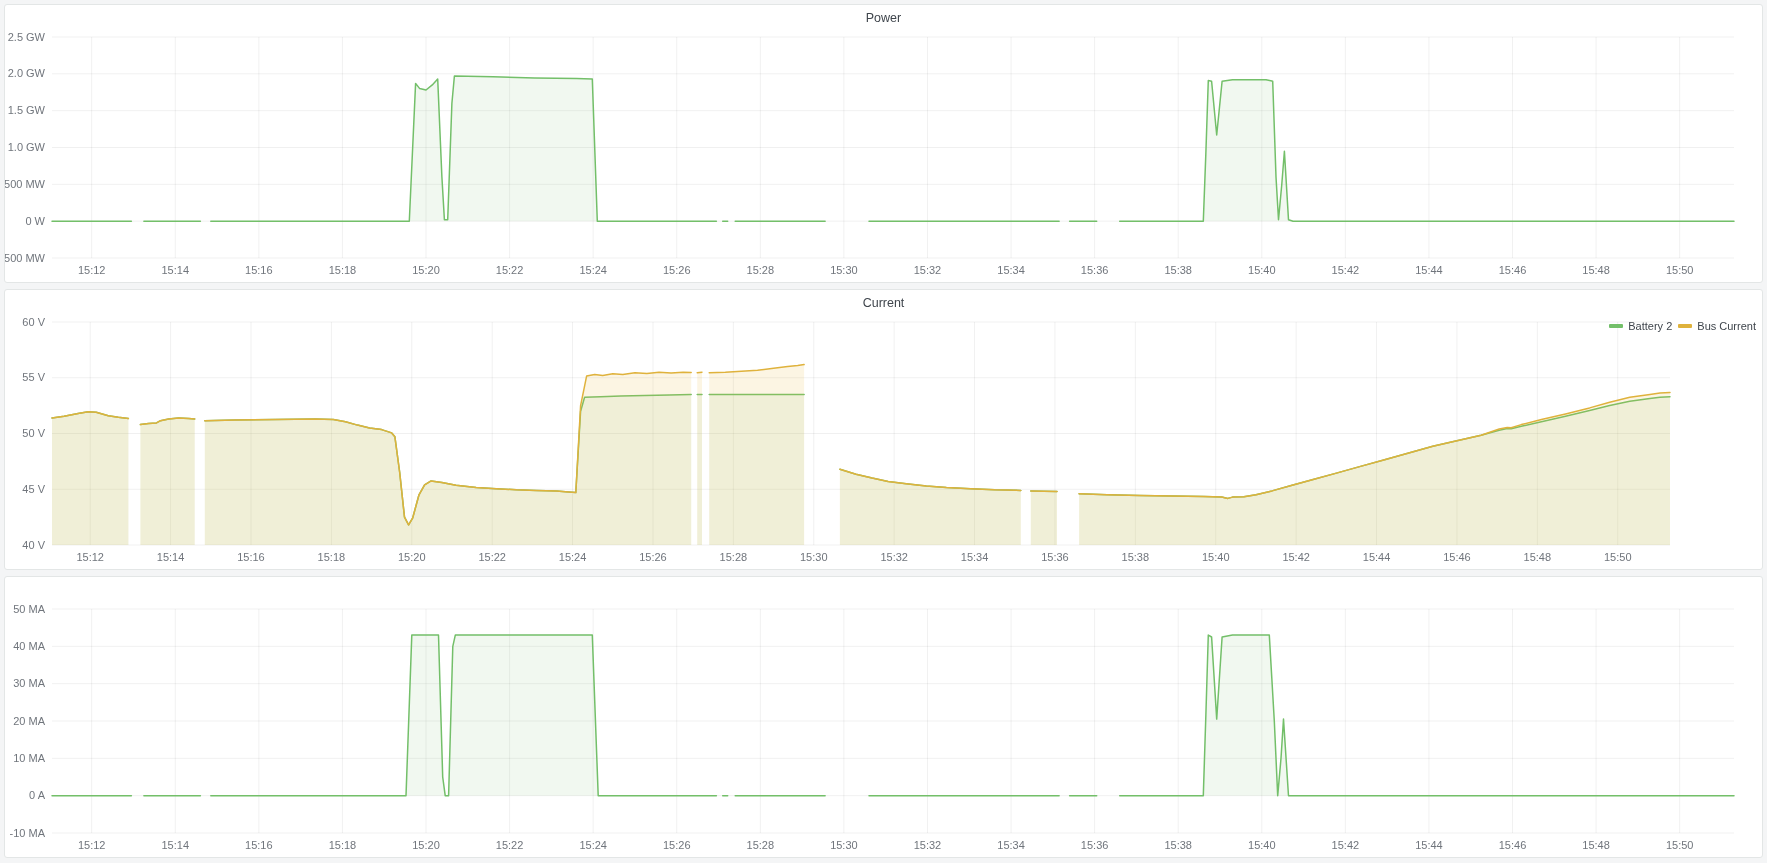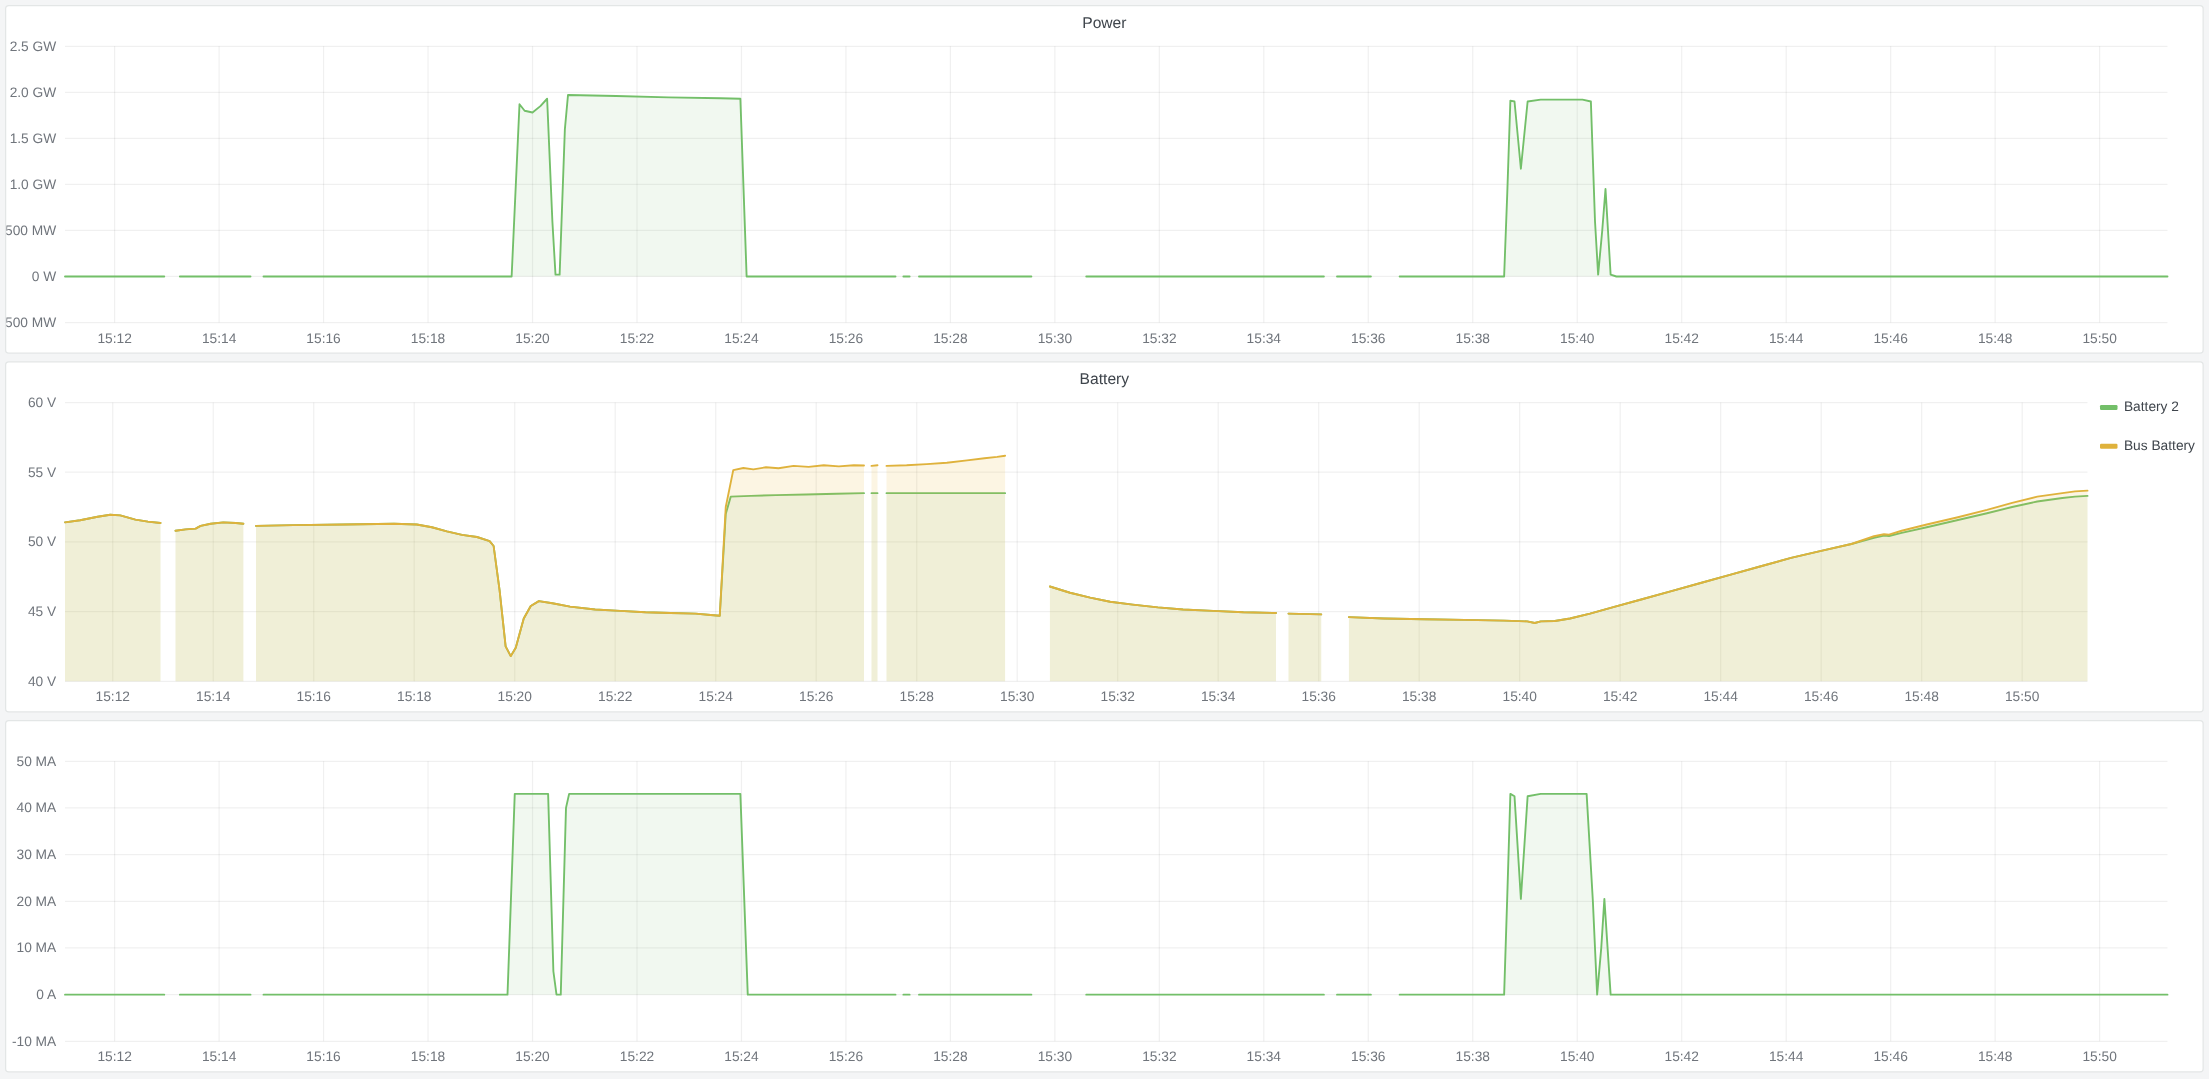--- a/index.html
+++ b/index.html
@@ -3,21 +3,21 @@
 <meta charset="utf-8">
 <style>
   html,body{margin:0;padding:0;background:#f4f5f6;font-family:"Liberation Sans",sans-serif;}
   .page{width:1767px;height:863px;box-sizing:border-box;padding:4px;display:flex;flex-direction:column;gap:6px;}
   .panel{background:#ffffff;border:1px solid #e3e6e6;border-radius:3px;position:relative;box-sizing:border-box;overflow:hidden;}
   .panel-title{height:26px;line-height:26px;text-align:center;font-size:12.5px;font-weight:500;color:#3f454c;cursor:pointer;}
   .chart{position:absolute;left:0;right:0;top:26px;bottom:0;}
   #panel-0{height:279px;}
   #panel-1{height:281px;}
   #panel-2{height:282px;}
-  .legend{position:absolute;top:4px;right:6px;display:flex;flex-direction:column;gap:19px;z-index:2;}
+  .legend{position:absolute;top:4px;right:6px;display:flex;flex-direction:row;gap:6px;z-index:2;}
   .legend-item{display:flex;align-items:center;gap:5px;font-size:11px;color:#3f454c;cursor:pointer;white-space:nowrap;}
   .legend-swatch{width:14px;height:4px;border-radius:1px;display:inline-block;}
   svg text{font-family:"Liberation Sans",sans-serif;}
 </style>
 </head>
 <body>
 
 <div class="page">
   <section class="panel" id="panel-0">
     <div class="panel-title">Power</div>
@@ -88,21 +88,21 @@
           <path d="M138.9 190.2 L195.4 190.2" fill="none" stroke="#73bf69" stroke-width="1.5" stroke-linejoin="round" stroke-linecap="round"></path>
           <path d="M205.8 190.2 L404.3 190.2 L410.6 52.4 L414.7 57.6 L421.0 59.0 L427.3 53.9 L432.7 48.0 L436.9 146.0 L439.4 188.7 L442.7 188.7 L446.9 72.3 L449.4 45.0 L487.9 45.8 L529.7 46.9 L571.4 47.6 L587.3 48.0 L592.3 190.2 L711.4 190.2" fill="none" stroke="#73bf69" stroke-width="1.5" stroke-linejoin="round" stroke-linecap="round"></path>
           <path d="M717.7 190.2 L722.7 190.2" fill="none" stroke="#73bf69" stroke-width="1.5" stroke-linejoin="round" stroke-linecap="round"></path>
           <path d="M730.2 190.2 L820.1 190.2" fill="none" stroke="#73bf69" stroke-width="1.5" stroke-linejoin="round" stroke-linecap="round"></path>
           <path d="M864.0 190.2 L1054.1 190.2" fill="none" stroke="#73bf69" stroke-width="1.5" stroke-linejoin="round" stroke-linecap="round"></path>
           <path d="M1064.6 190.2 L1091.7 190.2" fill="none" stroke="#73bf69" stroke-width="1.5" stroke-linejoin="round" stroke-linecap="round"></path>
           <path d="M1114.7 190.2 L1198.3 190.2 L1200.8 123.9 L1203.3 49.5 L1206.6 50.2 L1211.7 104.0 L1217.1 50.2 L1227.5 48.7 L1261.0 48.7 L1267.7 50.2 L1271.0 146.0 L1273.5 188.7 L1276.8 153.3 L1279.4 120.2 L1283.5 188.7 L1288.1 190.2 L1729.0 190.2" fill="none" stroke="#73bf69" stroke-width="1.5" stroke-linejoin="round" stroke-linecap="round"></path>
         </svg></div>
   </section>
   <section class="panel" id="panel-1">
-    <div class="panel-title">Battery</div>
+    <div class="panel-title">Current</div>
     <div class="chart" id="chart-1"><svg width="1757" height="253" viewBox="0 0 1757 253">
           <line x1="47" y1="229" x2="1665" y2="229" stroke="rgba(0,0,0,0.06)" stroke-width="1"></line>
           <text x="40" y="232.5" text-anchor="end" font-size="11" fill="#70757c">40 V</text>
           <line x1="47" y1="173.25" x2="1665" y2="173.25" stroke="rgba(0,0,0,0.06)" stroke-width="1"></line>
           <text x="40" y="176.75" text-anchor="end" font-size="11" fill="#70757c">45 V</text>
           <line x1="47" y1="117.5" x2="1665" y2="117.5" stroke="rgba(0,0,0,0.06)" stroke-width="1"></line>
           <text x="40" y="121" text-anchor="end" font-size="11" fill="#70757c">50 V</text>
           <line x1="47" y1="61.75" x2="1665" y2="61.75" stroke="rgba(0,0,0,0.06)" stroke-width="1"></line>
           <text x="40" y="65.25" text-anchor="end" font-size="11" fill="#70757c">55 V</text>
           <line x1="47" y1="6" x2="1665" y2="6" stroke="rgba(0,0,0,0.06)" stroke-width="1"></line>
@@ -179,21 +179,21 @@
           <path d="M834.9 153.2 L851.0 158.2 L867.1 162.1 L883.1 165.4 L901.2 167.7 L921.3 169.9 L941.4 171.6 L965.5 172.7 L989.7 173.8 L1015.8 174.4" fill="none" stroke="#dfb23c" stroke-width="1.5" stroke-linejoin="round" stroke-linecap="round"></path>
           <path d="M1025.8 174.9 L1052.0 175.5" fill="none" stroke="#dfb23c" stroke-width="1.5" stroke-linejoin="round" stroke-linecap="round"></path>
           <path d="M1074.1 177.7 L1102.2 178.8 L1134.4 179.4 L1166.5 179.9 L1198.7 180.5 L1216.8 181.1 L1222.8 182.4 L1227.6 181.1 L1238.9 180.8 L1251.0 178.8 L1267.0 174.9 L1287.1 169.3 L1307.2 163.8 L1331.4 157.1 L1355.5 150.4 L1379.6 143.7 L1403.7 137.0 L1427.8 130.3 L1451.9 124.7 L1476.1 119.2 L1494.2 113.0 L1502.2 111.4 L1506.2 111.7 L1516.3 108.6 L1536.4 103.6 L1560.5 98.0 L1584.6 91.9 L1604.7 86.3 L1624.8 81.3 L1644.9 78.5 L1655.0 77.1 L1665.0 76.5" fill="none" stroke="#dfb23c" stroke-width="1.5" stroke-linejoin="round" stroke-linecap="round"></path>
         </svg><div class="legend">
           <div class="legend-item">
             <span class="legend-swatch" style="background: rgb(115, 191, 105);"></span>
             <span>Battery 2</span>
           </div>
           <div class="legend-item">
             <span class="legend-swatch" style="background: rgb(223, 178, 60);"></span>
-            <span>Bus Battery</span>
+            <span>Bus Current</span>
           </div>
         </div></div>
   </section>
   <section class="panel" id="panel-2">
     <div class="chart" id="chart-2"><svg width="1757" height="254" viewBox="0 0 1757 254">
           <line x1="47" y1="230" x2="1729" y2="230" stroke="rgba(0,0,0,0.06)" stroke-width="1"></line>
           <text x="40" y="233.5" text-anchor="end" font-size="11" fill="#70757c">-10 MA</text>
           <line x1="47" y1="192.66666666666669" x2="1729" y2="192.66666666666669" stroke="rgba(0,0,0,0.06)" stroke-width="1"></line>
           <text x="40" y="196.16666666666669" text-anchor="end" font-size="11" fill="#70757c">0 A</text>
           <line x1="47" y1="155.33333333333334" x2="1729" y2="155.33333333333334" stroke="rgba(0,0,0,0.06)" stroke-width="1"></line>

